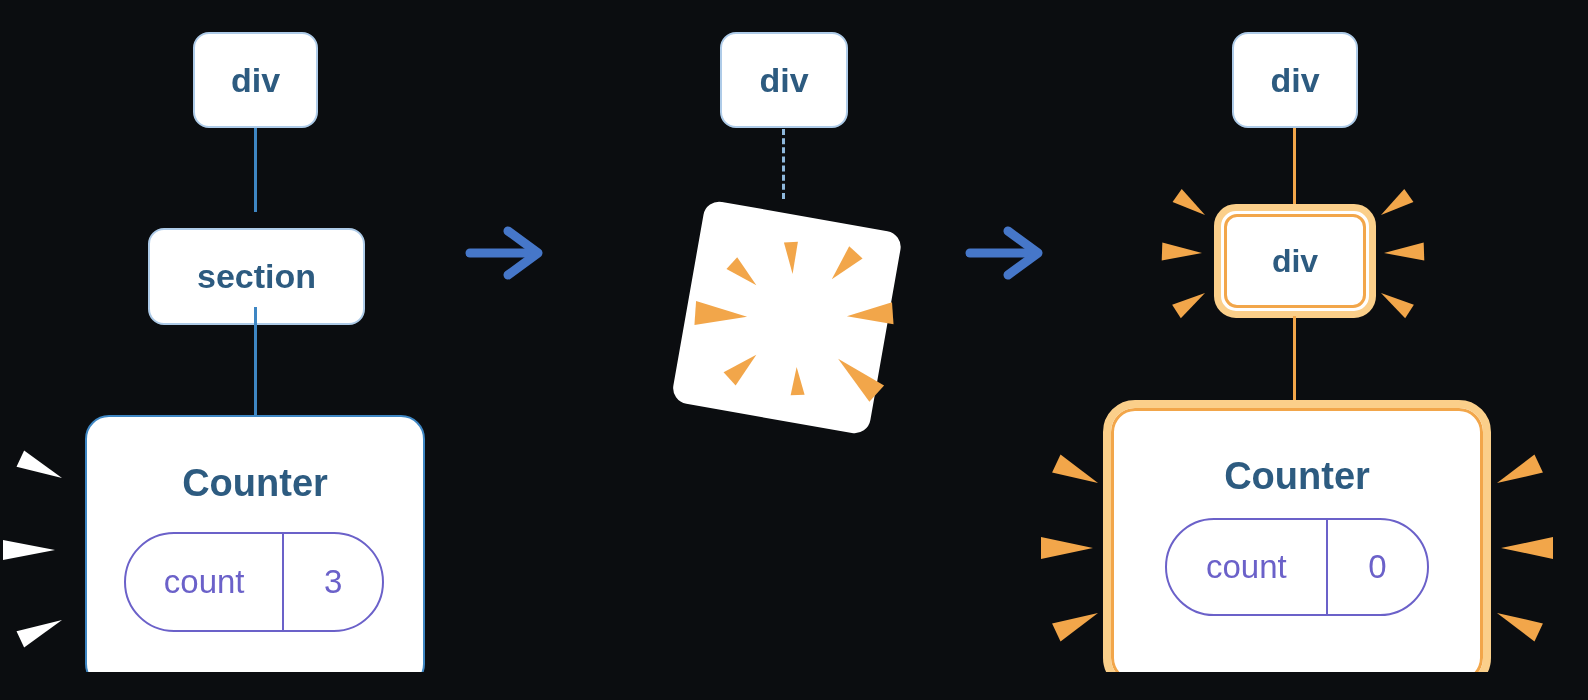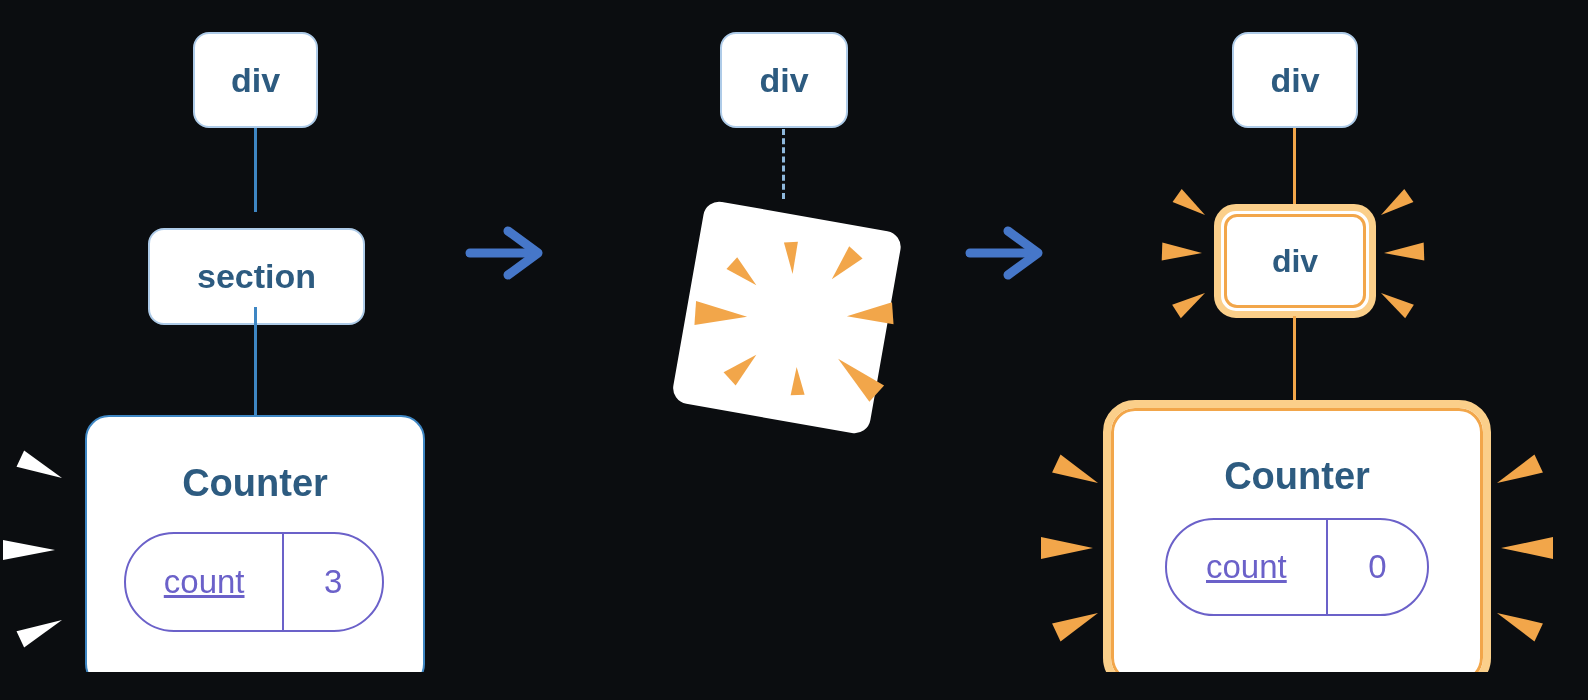--- a/index.html
+++ b/index.html
@@ -40,21 +40,21 @@
     position:absolute;left:0;width:100%;text-align:center;
     font-size:38px;font-weight:600;color:var(--node-text,#2d5b80);
   }
   .state-pill{
     position:absolute;display:flex;background:#fff;
     border:2.5px solid var(--state-purple,#6b61c9);
     border-radius:60px;overflow:hidden;
     color:var(--state-purple,#6b61c9);font-size:33px;font-weight:500;
     box-sizing:border-box;
   }
-  .pill-key{flex:1.6;display:flex;align-items:center;justify-content:center;text-decoration:underline;}
+  .pill-key{flex:1.6;display:flex;align-items:center;justify-content:center;}
   .pill-value{
     flex:1;display:flex;align-items:center;justify-content:center;
     border-left:2.5px solid var(--state-purple,#6b61c9);
   }
   
   .hl-node-outer{
     position:absolute;background:#fff;box-sizing:border-box;
     border:7px solid var(--highlight-orange-light,#fbcf8a);
     border-radius:22px;padding:3px;display:flex;
   }

